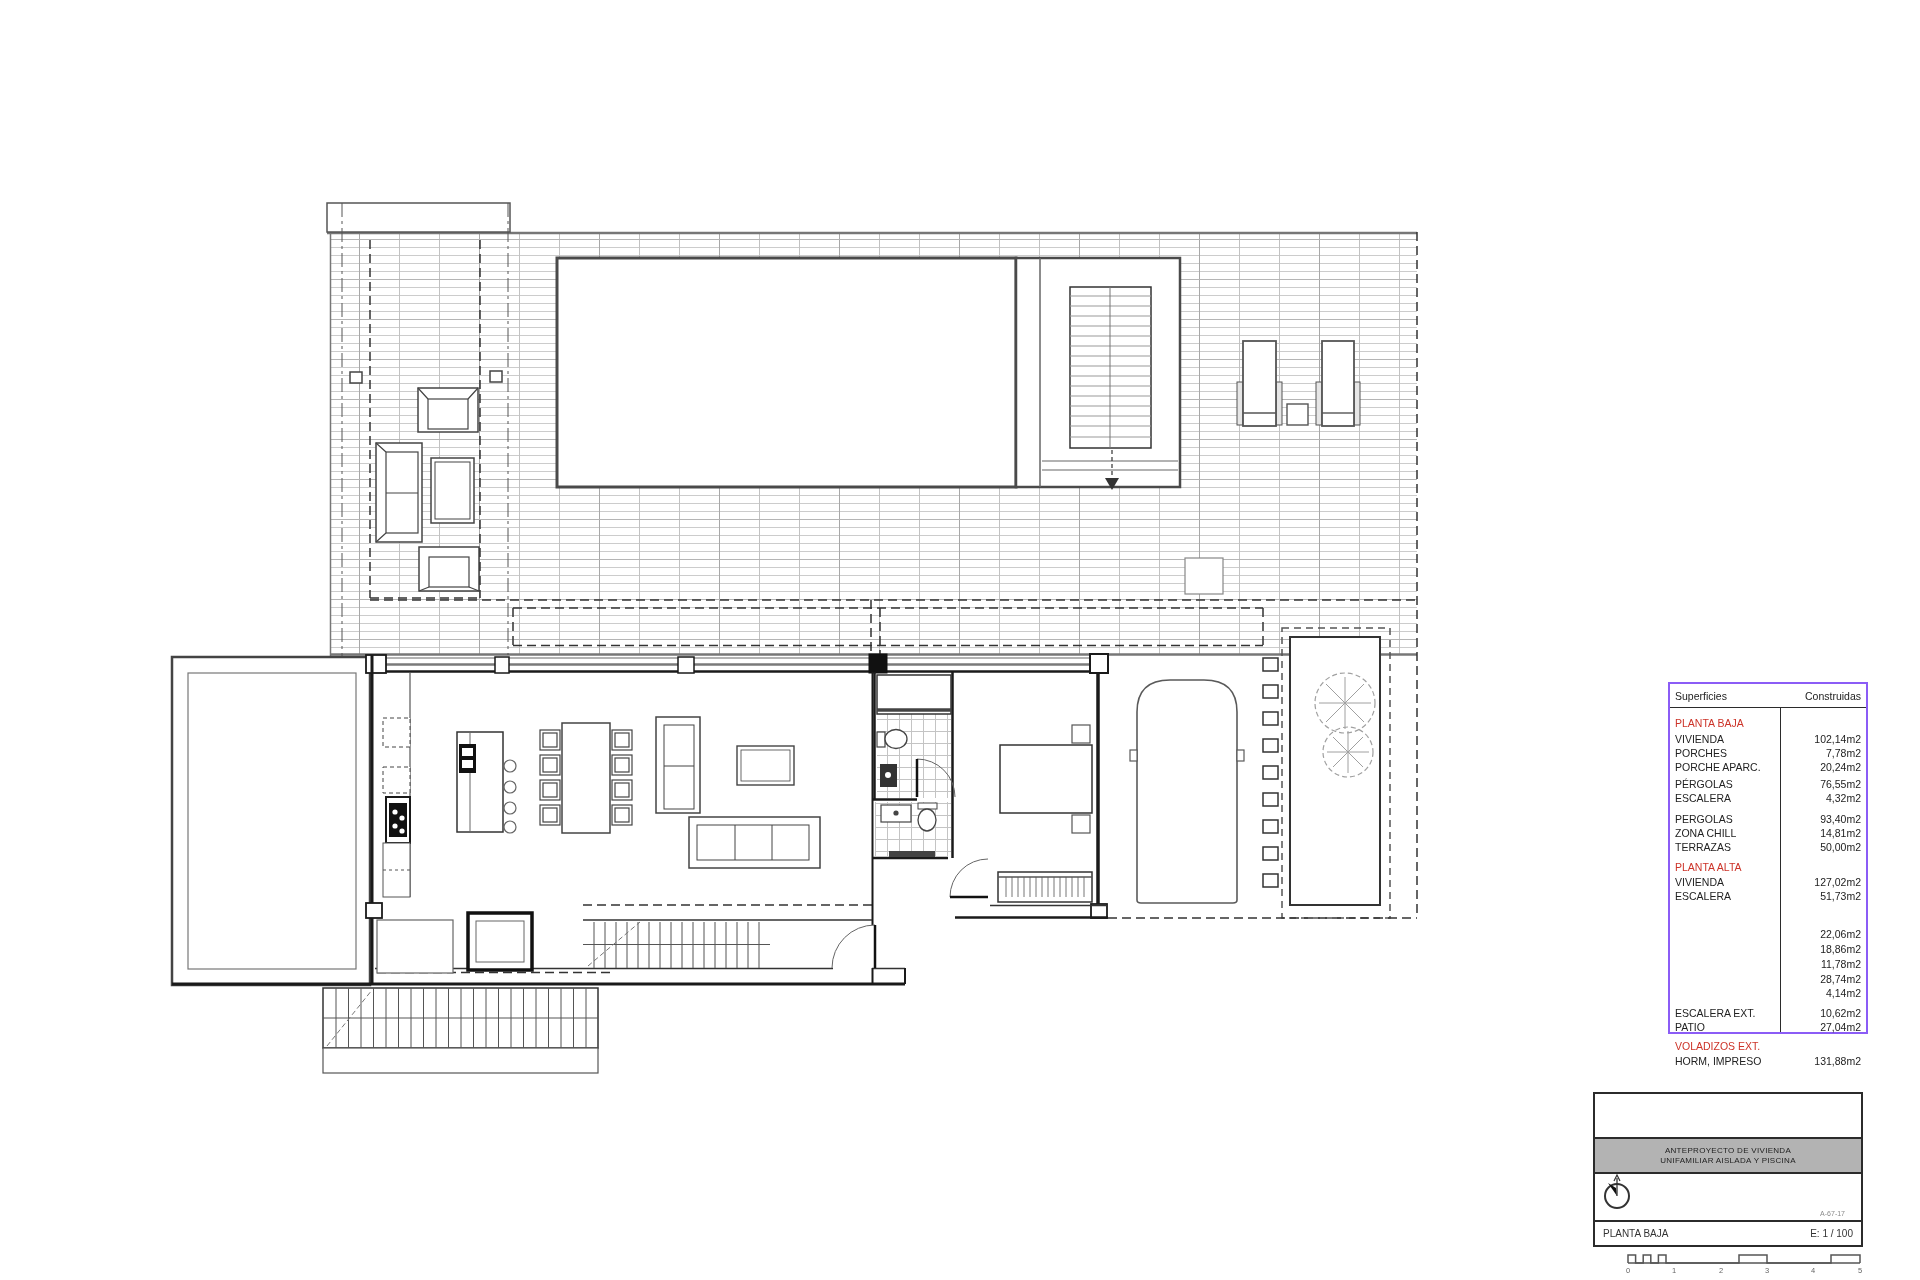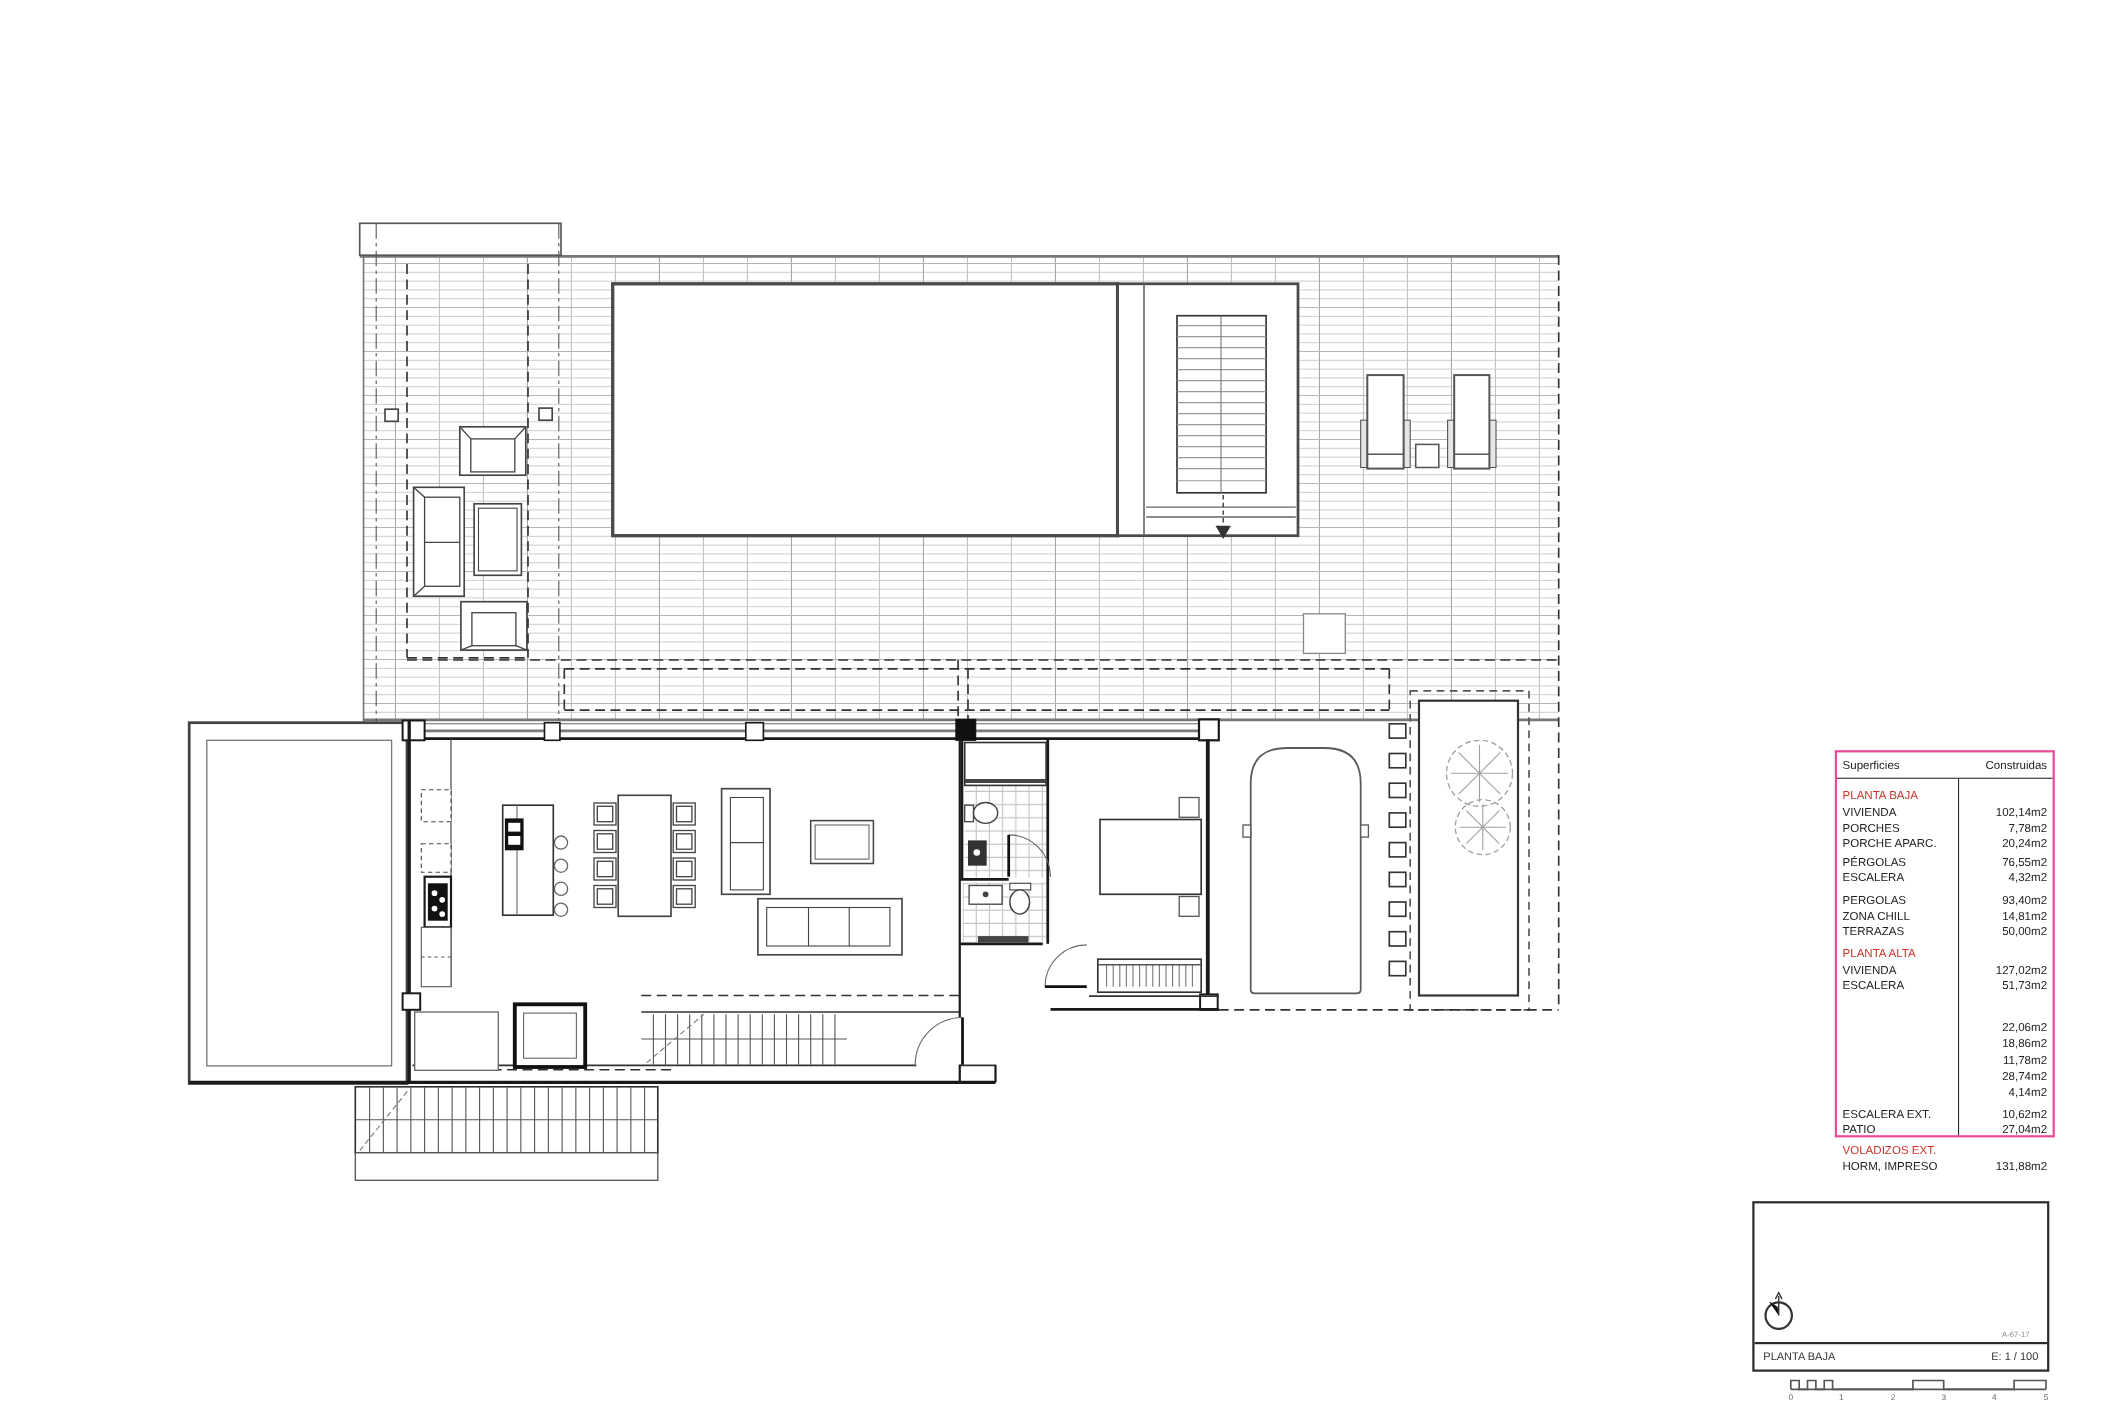--- a/index.html
+++ b/index.html
@@ -2,21 +2,21 @@
 <html><head>
 <meta charset="utf-8">
 <style>
   html,body{margin:0;padding:0;background:#ffffff;}
   .canvas{position:relative;width:1920px;height:1280px;background:#ffffff;overflow:hidden;
           font-family:"Liberation Sans",sans-serif;color:#1a1a1a;}
   svg{position:absolute;left:0;top:0;}
 
   
   .surfaces{position:absolute;left:1668px;top:682px;width:196px;height:348px;
-            border:2px solid #ec4899;font-size:10.5px;line-height:13px;color:#222;}
+            border:2px solid #8b5cf6;font-size:10.5px;line-height:13px;color:#222;}
   .surfaces .hdr-l{position:absolute;left:5px;top:6px;}
   .surfaces .hdr-r{position:absolute;right:5px;top:6px;}
   .surfaces .hdr-line{position:absolute;left:0;top:23px;width:100%;height:1px;background:#2b2b2b;}
   .surfaces .vdiv{position:absolute;left:110px;top:24px;bottom:0;width:1px;background:#2b2b2b;}
   .trow{position:absolute;left:0;width:100%;height:13px;}
   .trow .lab{position:absolute;left:5px;white-space:nowrap;}
   .trow .val{position:absolute;left:128px;right:5px;text-align:right;white-space:nowrap;}
   .trow.red .lab{color:#cc3328;}
 
   
@@ -441,20 +441,24 @@
         <span class="lab">VOLADIZOS EXT.</span>
         <span class="val"></span>
       </div>
   <div class="trow" style="top:371px">
         <span class="lab">HORM, IMPRESO</span>
         <span class="val">131,88m2</span>
       </div>
 </div>
 
 <div class="titleblock">
+  <div class="tb-row2">
+    <div>ANTEPROYECTO DE VIVIENDA</div>
+    <div>UNIFAMILIAR AISLADA Y PISCINA</div>
+  </div>
   <div class="tb-row3">
     <svg class="compass" width="44" height="40" viewBox="0 0 44 40">
       <circle cx="22" cy="22" r="12" fill="none" stroke="#333" stroke-width="2"></circle>
       <path d="M22 22 L13 9 L21 14 Z" fill="#111"></path>
       <path d="M22 22 L22 4" stroke="#333" stroke-width="1.3"></path>
       <path d="M19 7 L22 1 L25 7" fill="none" stroke="#333" stroke-width="1.2"></path>
     </svg>
     <div class="tb-ref">A-67-17</div>
   </div>
   <div class="tb-row4">

